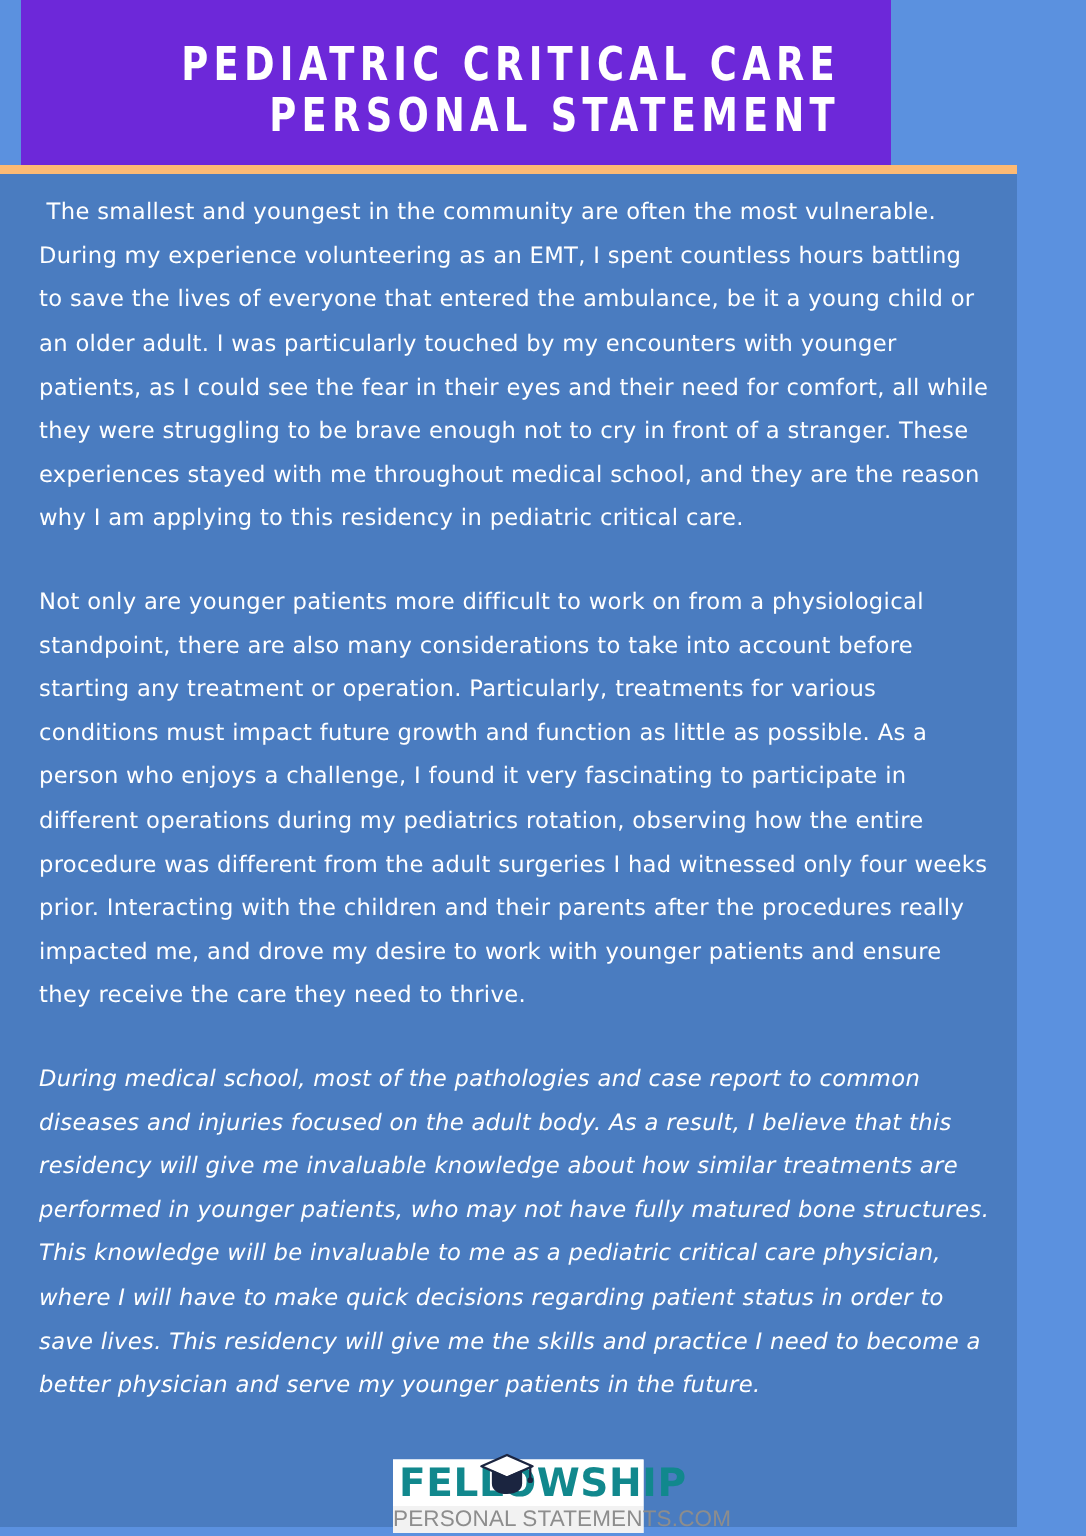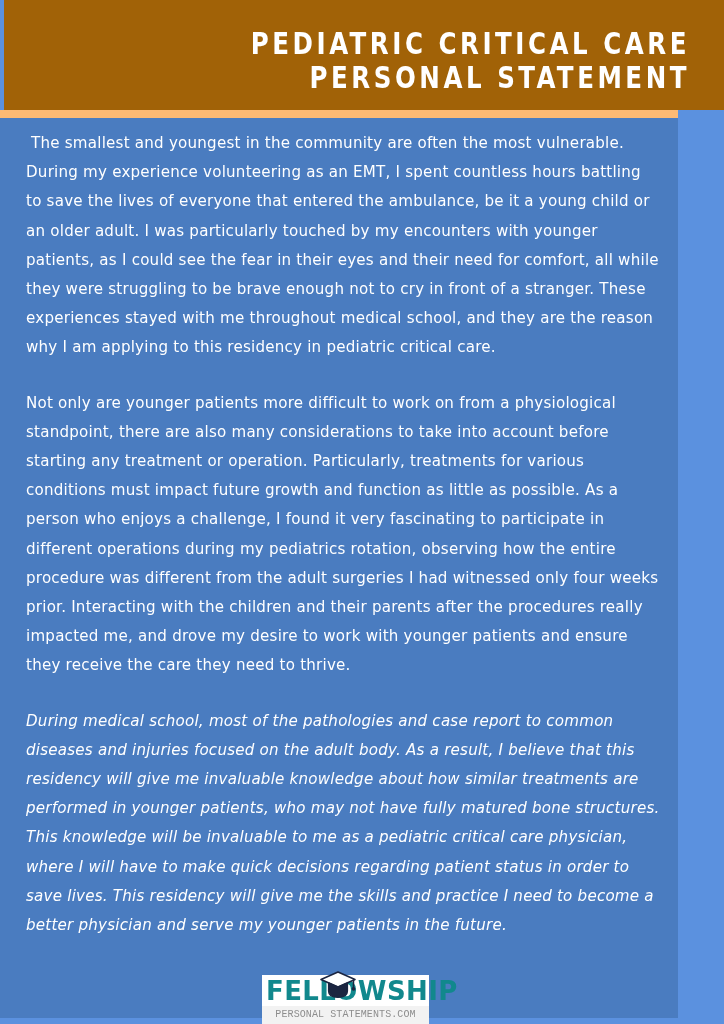--- a/index.html
+++ b/index.html
@@ -11,25 +11,25 @@
     height: 1024px;
     background: #5b91df;
     font-family: "Liberation Sans", sans-serif;
     overflow: hidden;
     position: relative;
   }
 
   
   .header {
     position: absolute;
-    left: 4px;
+    left: 14px;
     top: 0;
-    width: 720px;
+    width: 580px;
     height: 110px;
-    background: #a16207;
+    background: #6d28d9;
     box-sizing: border-box;
   }
   .header-title {
     position: absolute;
     right: 34px;
     top: 26px;
     width: 640px;
     text-align: right;
     color: #ffffff;
     font-family: "DejaVu Sans Condensed", "Liberation Sans Narrow", "Liberation Sans", sans-serif;
@@ -44,21 +44,21 @@
   }
 
   
   .panel {
     position: absolute;
     left: 0;
     top: 110px;
     width: 678px;
     height: 908px;
     background: #4a7cc0;
-    border-top: 8px solid #fdba74;
+    border-top: 6px solid #fdba74;
     box-sizing: border-box;
   }
 
   .body-copy {
     position: absolute;
     left: 26px;
     top: 11px;
     width: 634px;
   }
   .para {
@@ -105,22 +105,22 @@
     position: absolute;
     left: 57px;
     top: -5px;
     width: 40px;
     height: 30px;
     pointer-events: none;
   }
   .logo-sub {
     background: #f2f2f2;
     text-align: center;
-    font-family: Liberation Mono, monospace;
-    font-size: 10px;
+    font-family: Liberation Sans, sans-serif;
+    font-size: 15px;
     letter-spacing: 0.1px;
     color: #8d8d8d;
     line-height: 15px;
     padding: 1px 0 2px 0;
     white-space: nowrap;
   }
 </style>
 </head>
 <body>
 

